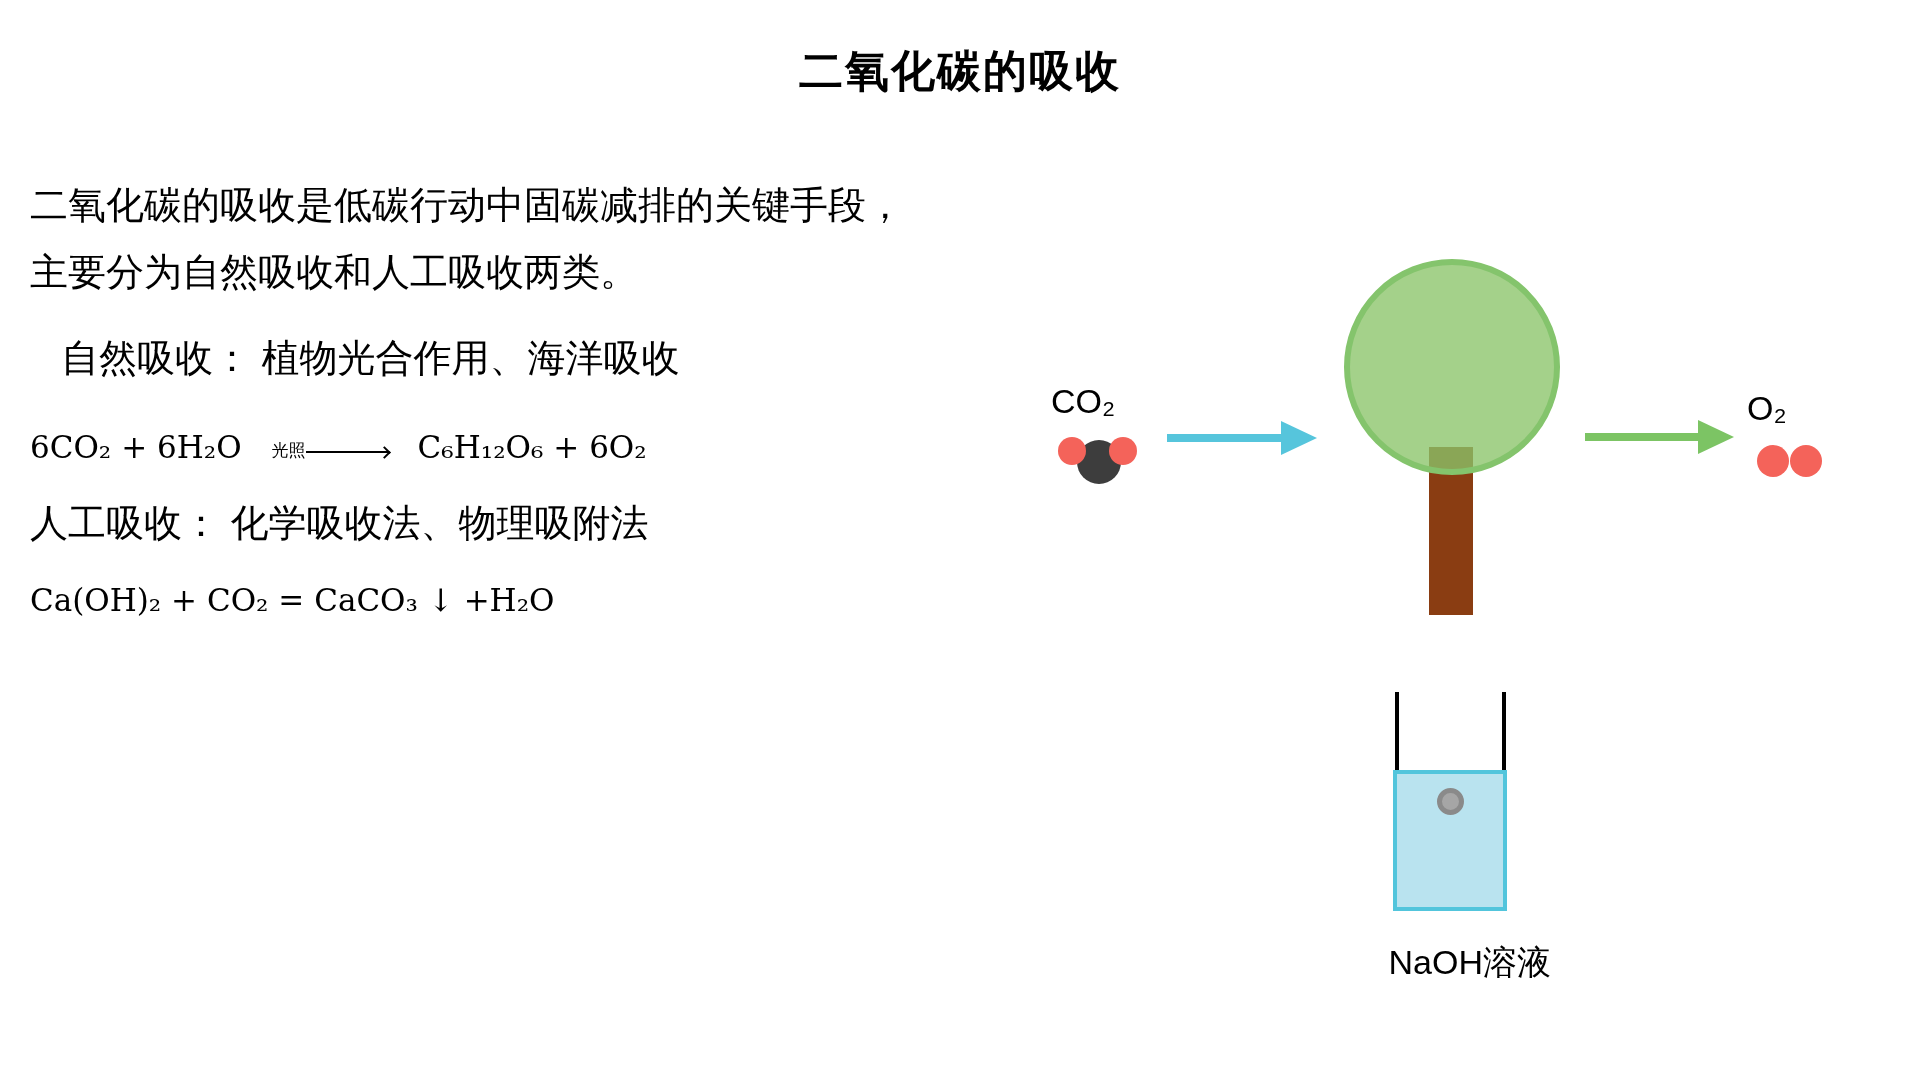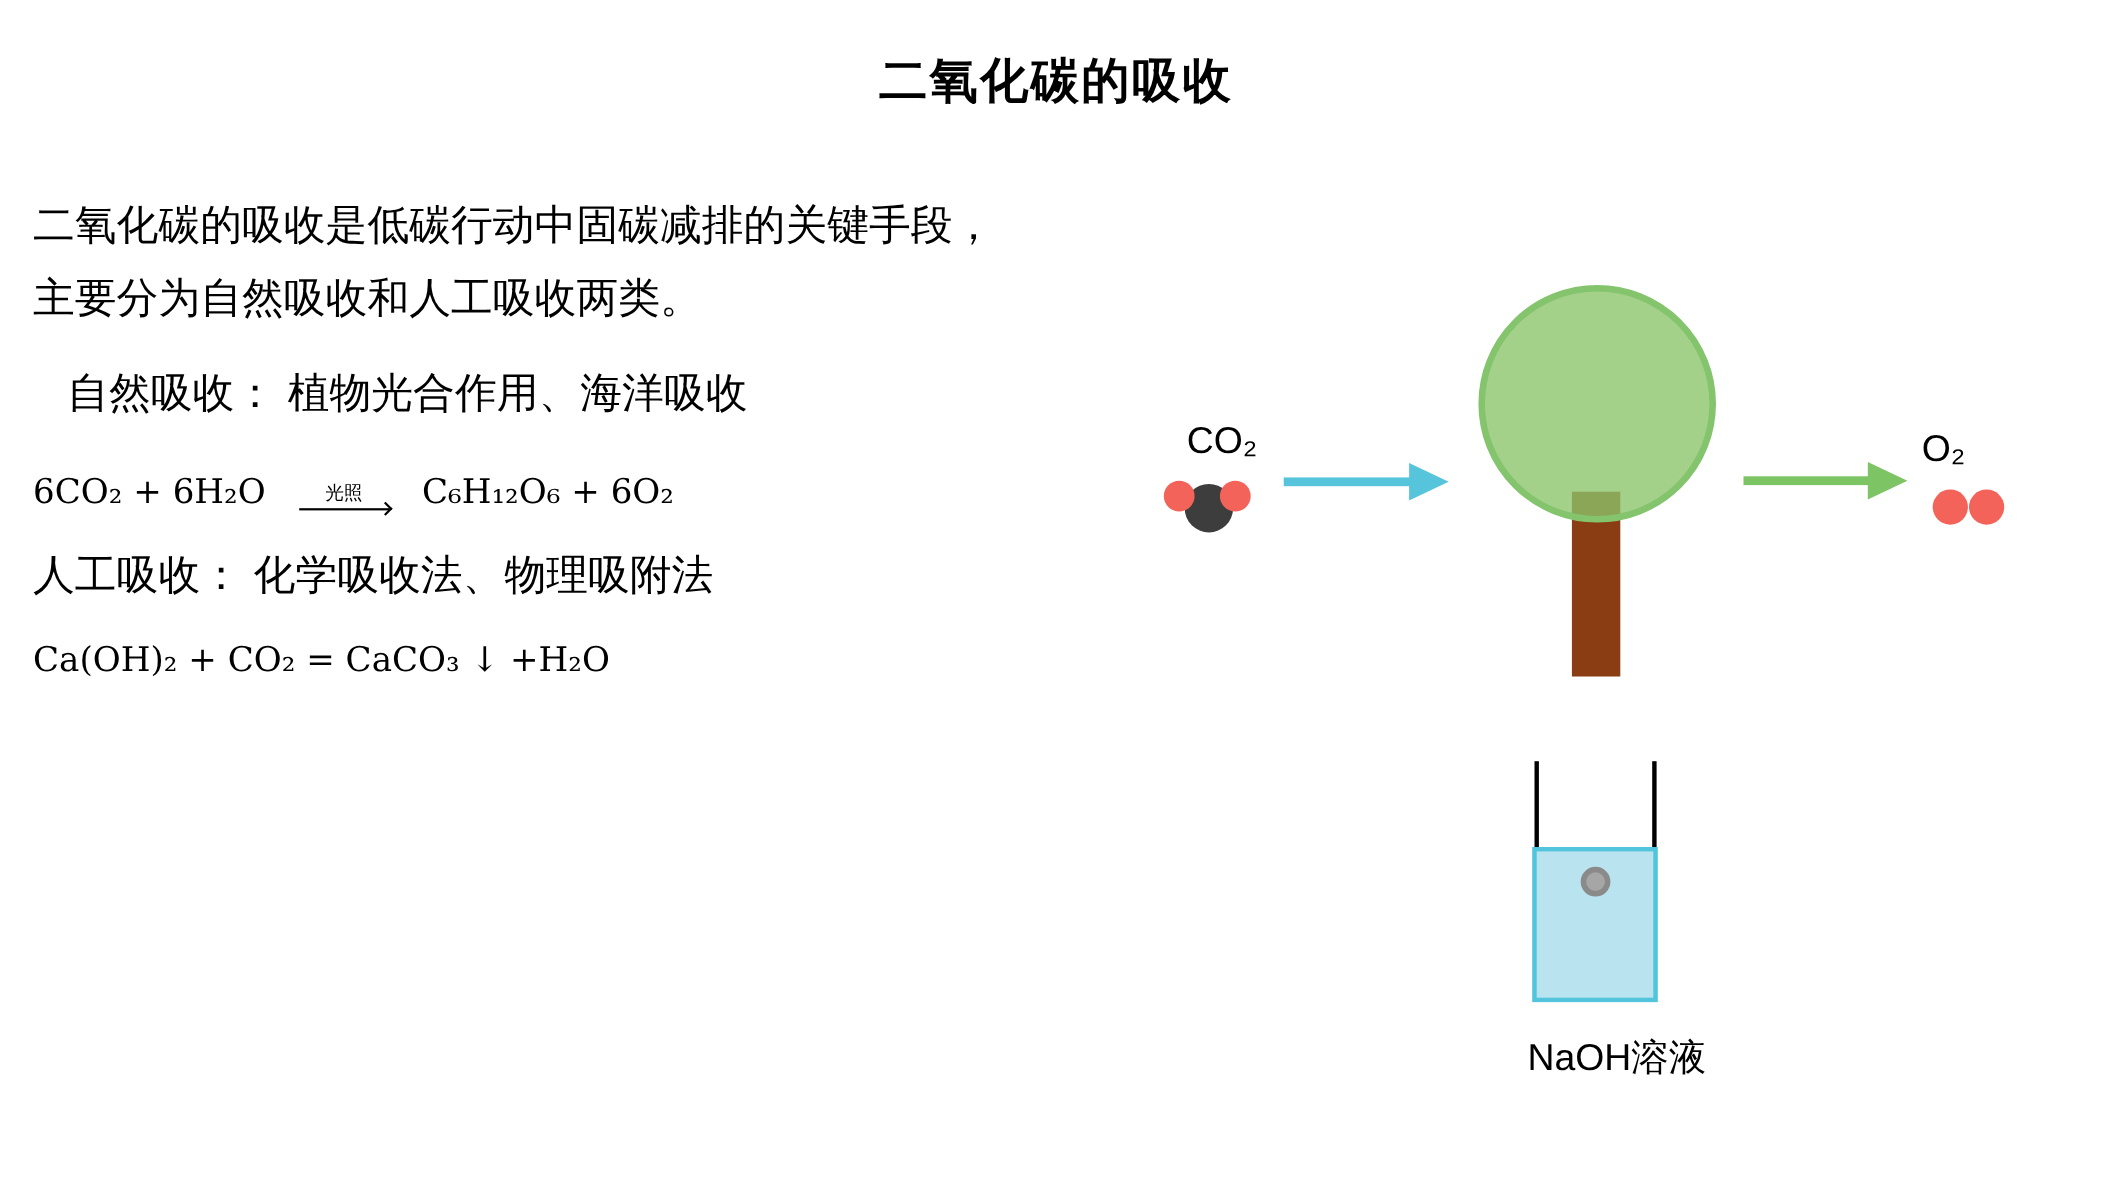--- a/index.html
+++ b/index.html
@@ -11,20 +11,21 @@
     font-family:"Liberation Sans","DejaVu Sans",sans-serif;
     color:var(--c-text,#000);
   }
 
   
   .page-title {
     position:absolute; top:48px; left:0; width:100%;
     text-align:center;
     font-size:44px; font-weight:700; letter-spacing:2px;
     line-height:1.2;
+    font-family:Liberation Mono, monospace;
   }
   .text-line {
     position:absolute; left:30px;
     font-size:38px; line-height:1.2; white-space:pre;
   }
   .line1 { top:183px; }
   .line2 { top:250px; }
   .heading { position:absolute; left:30px; font-size:38px; line-height:1.2; white-space:pre; }
   .heading-natural { top:336px;margin-left:31px; }
   .heading-artificial { top:501px; }
@@ -33,38 +34,38 @@
     position:absolute; left:30px;
     font-family:"DejaVu Serif","Liberation Serif",serif;
     font-size:31px; line-height:1.25;
     display:flex; align-items:center; white-space:pre;
   }
   .eq1 { top:428px;gap:20px; }
   .eq2 { top:581px; }
   .eq3 { top:656px; }
 
   .rxn-arrow {
-    display:inline-flex; flex-direction:column; align-items:center;
+    display:inline-flex; flex-direction:row; align-items:center;
     margin:0 10px; transform:translateY(5px);
   }
   .rxn-label { font-size:17px; line-height:1; margin-bottom:4px; }
   .rxn-line { position:relative; width:82px; height:2px; background:#000; }
   .rxn-line::after {
     content:""; position:absolute; right:-1px; top:-3.5px;
     width:9px; height:9px; box-sizing:border-box;
     border-top:2px solid #000; border-right:2px solid #000;
     transform:rotate(45deg);
   }
 
   
   .circle { position:absolute; border-radius:50%; }
 
   .co2-label {
     position:absolute; left:1051px; top:383px; width:92px;
-    text-align:right; font-size:34px; line-height:1.1;
+    text-align:left; font-size:34px; line-height:1.1;
   }
   .atom-c  { left:1077px; top:440px; width:44px; height:44px; background:var(--c-carbon-atom,#3d3d3d); z-index:1; }
   .atom-ol { left:1058px; top:437px; width:28px; height:28px; background:var(--c-oxygen-atom,#f4635a); z-index:2; }
   .atom-or { left:1109px; top:437px; width:28px; height:28px; background:var(--c-oxygen-atom,#f4635a); z-index:2; }
 
   .flow-arrow { position:absolute; width:150px; height:34px; }
   .flow-arrow .shaft { position:absolute; left:0; top:13px; height:8px; }
   .flow-arrow .head {
     position:absolute; top:0; width:0; height:0;
     border-top:17px solid transparent; border-bottom:17px solid transparent;

